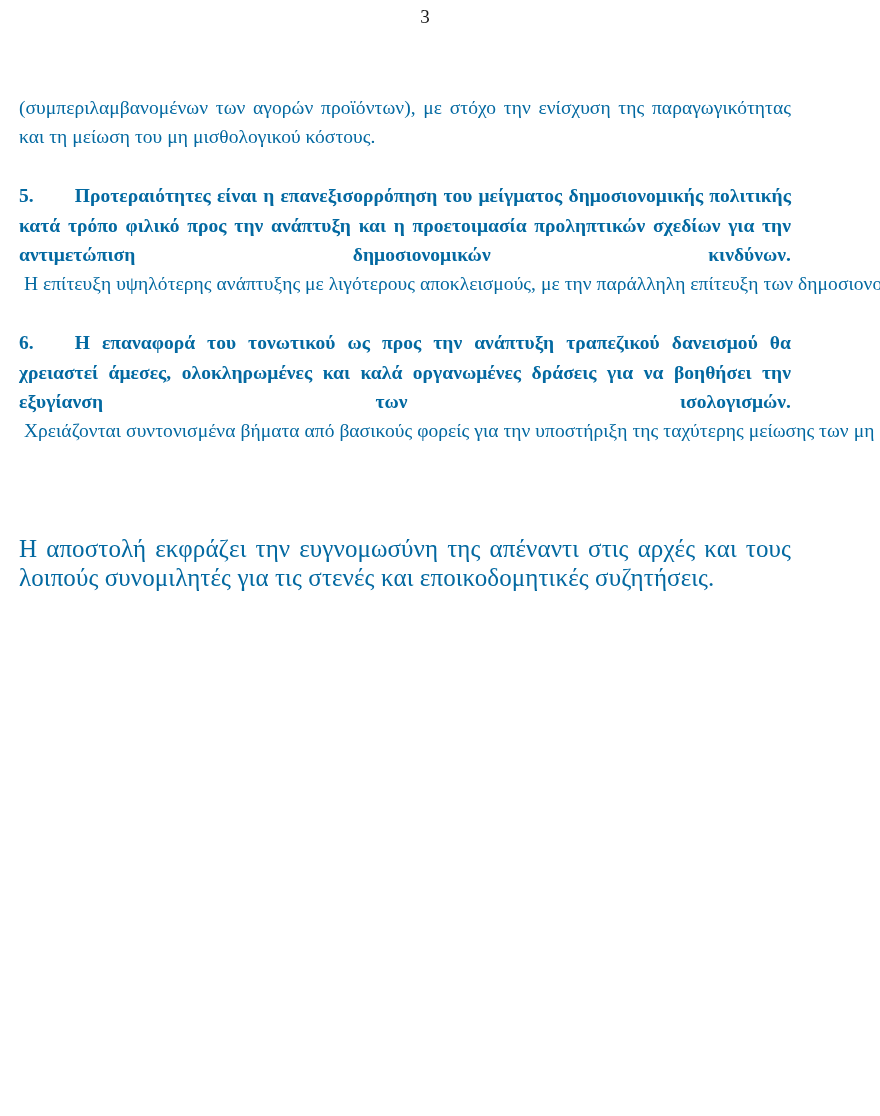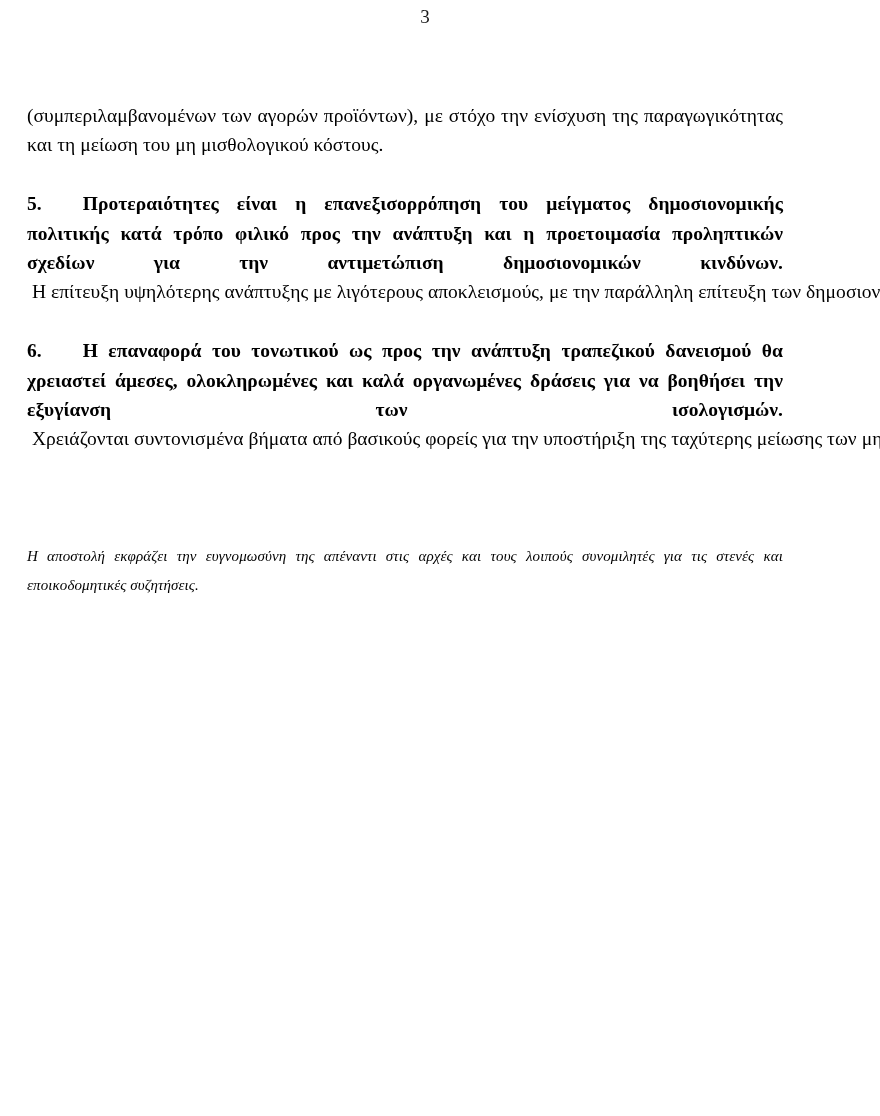--- a/index.html
+++ b/index.html
@@ -31,35 +31,34 @@
     line-height: 24px;
     color: #1a1a1a;
   }
   .body-area {
     position: absolute;
     top: 93px;
     left: 19px;
     width: 772px;
   }
   p.para {
-    margin: 8px;
+    margin: 0;
     font-size: 19.5px;
     line-height: 29.4px;
     text-align: justify;
     text-justify: inter-word;
-    color: #000000;
+    color: #0369a1;
     letter-spacing: 0.05px;
   }
   p.para.lead {
     margin-top: 29.4px;
   }
   p.para.closing {
     margin-top: 88px;
-    font-style: italic;
-    font-size: 15px;
+    font-size: 25px;
     letter-spacing: 0.1px;
   }
   .num {
     font-weight: bold;
   }
   .tab {
     display: inline-block;
     width: 41px;
   }
   .bold-lead {

